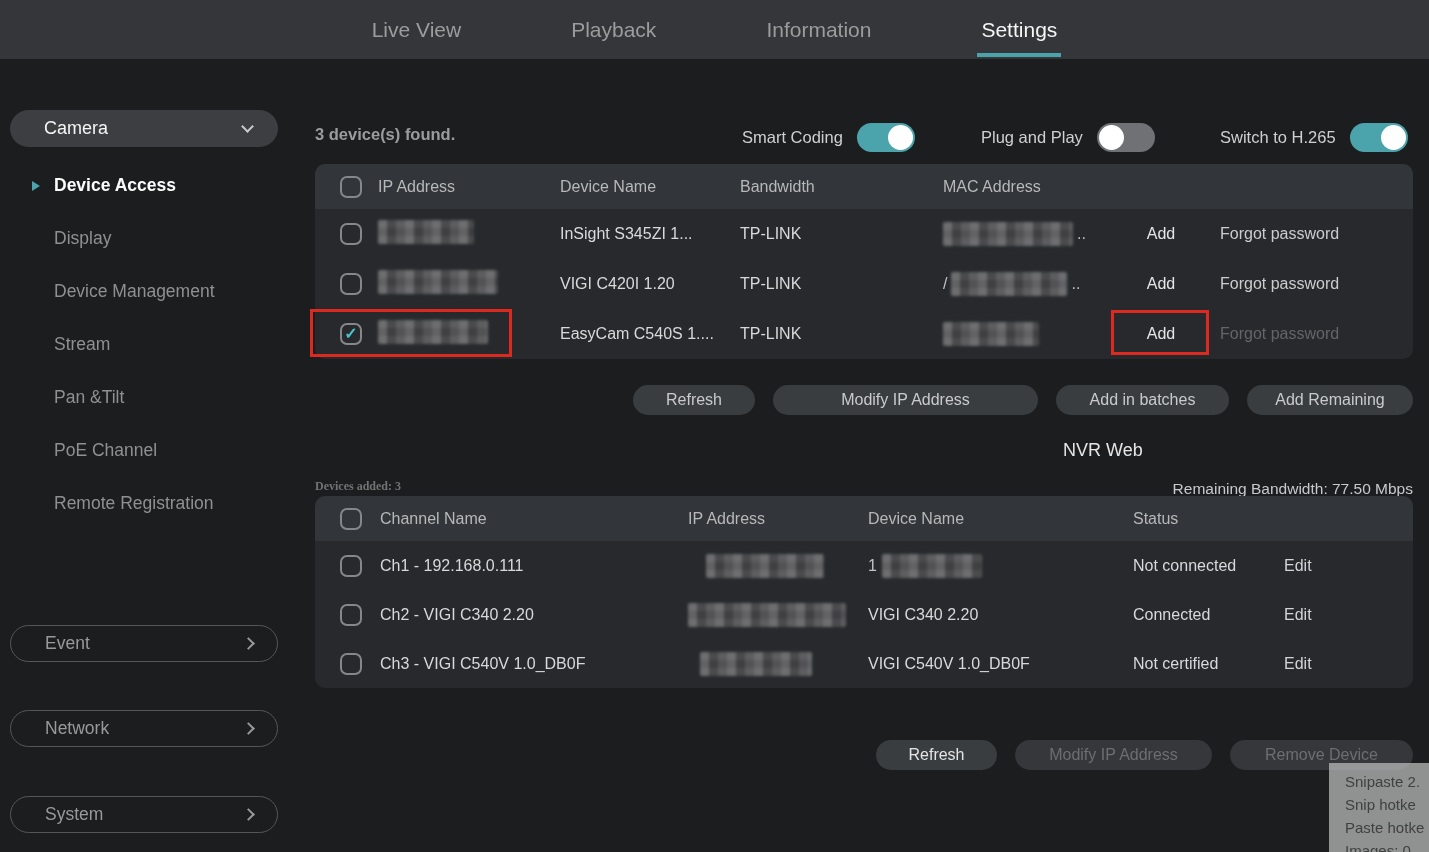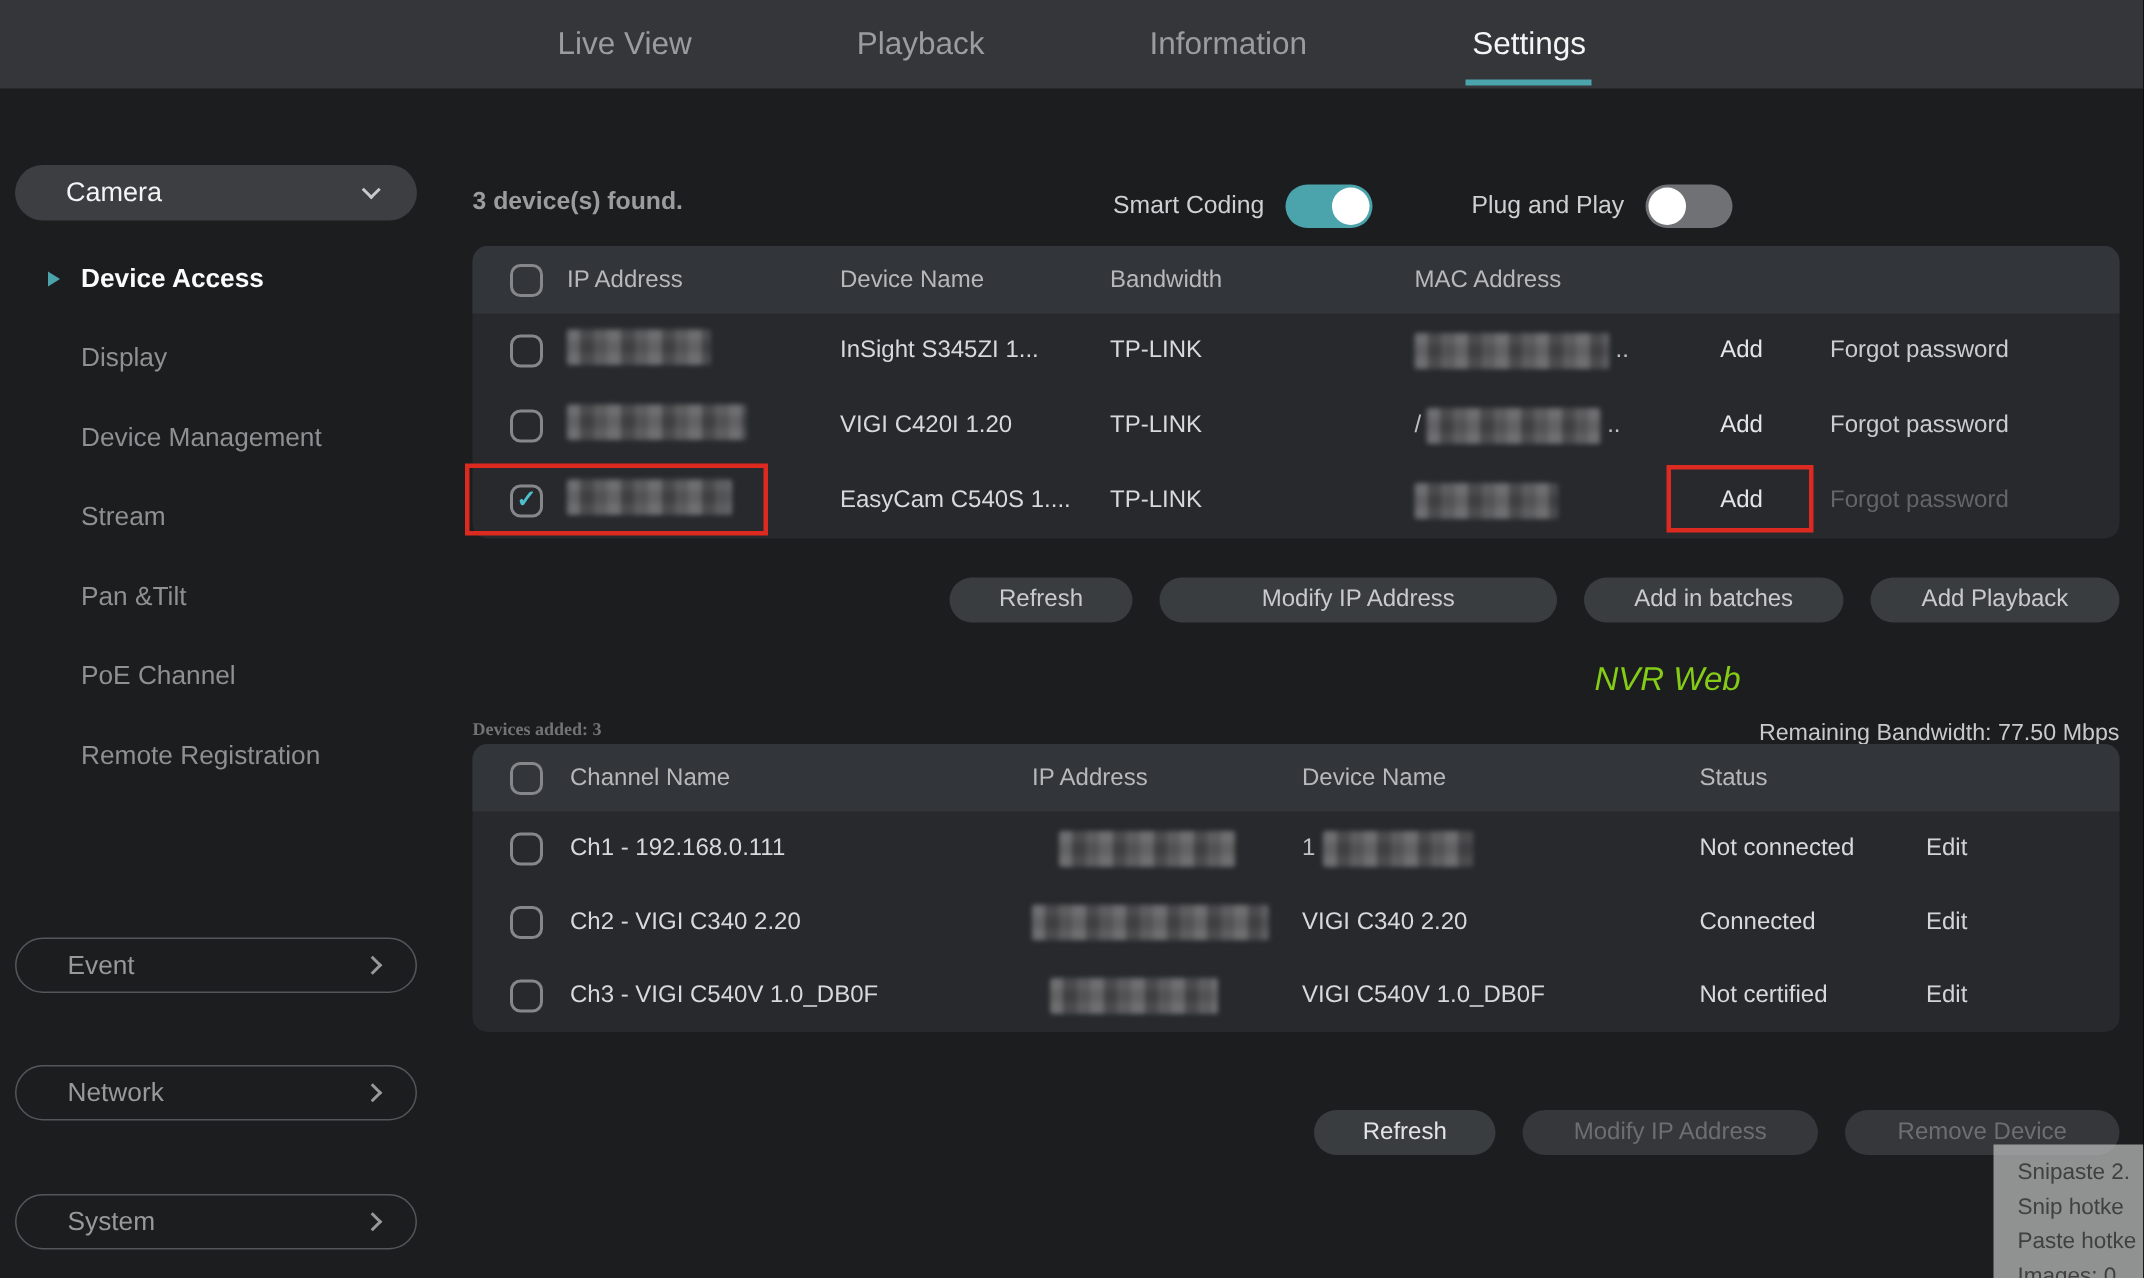--- a/index.html
+++ b/index.html
@@ -83,21 +83,21 @@
     font-size:16px;display:flex;align-items:center;justify-content:center;cursor:pointer;}
   .btnrow1 .btn:nth-child(1){width:122px;}
   .btnrow1 .btn:nth-child(2){width:265px;}
   .btnrow1 .btn:nth-child(3){width:173px;}
   .btnrow1 .btn:nth-child(4){width:166px;}
   .btnrow2 .btn:nth-child(1){width:121px;color:#e3e4e6;}
   .btnrow2 .btn:nth-child(2){width:197px;}
   .btnrow2 .btn:nth-child(3){width:183px;}
   .btn.disabled{color:#6c6e71;background:#35373a;cursor:default;}
 
-  .nvr-web{position:absolute;left:763px;top:381px;font-size:22px;color:#84cc16;font-style:italic;}
+  .nvr-web{position:absolute;left:763px;top:381px;font-size:18px;color:#e5e5e5;}
   .added-count{position:absolute;left:15px;top:420px;font-size:12px;font-weight:700;color:#737373;font-family:Liberation Serif, serif;}
   .bandwidth{position:absolute;right:16px;top:421px;font-size:15.5px;color:#c8c9cb;}
 
   
   .redrect{position:absolute;border:3px solid var(--red);z-index:5;pointer-events:none;}
   #red1{left:310px;top:309px;width:202px;height:48px;}
   #red2{left:1111px;top:310px;width:98px;height:45px;}
 
   
   .snip-overlay{position:absolute;left:1329px;top:763px;right:0;bottom:0;z-index:9;
@@ -164,20 +164,26 @@
 
     <div class="toggle-group" style="left:442px">
       <span class="tg-label">Smart Coding</span>
       <div class="toggle on">
           <div class="knob"></div>
         </div>
     </div>
     <div class="toggle-group" style="left:681px">
       <span class="tg-label">Plug and Play</span>
       <div class="toggle">
+          <div class="knob"></div>
+        </div>
+    </div>
+    <div class="toggle-group" style="left:920px">
+      <span class="tg-label">Switch to H.265</span>
+      <div class="toggle on">
           <div class="knob"></div>
         </div>
     </div>
 
     <section class="panel panel1">
       <div class="thead">
         <span class="cb c-cb"></span>
         <span class="cell c-ip hdr">IP Address</span>
         <span class="cell c-dev hdr">Device Name</span>
         <span class="cell c-proto hdr">Bandwidth</span>
@@ -220,21 +226,21 @@
           </span>
         <span class="cell c-add">Add</span>
         <span class="cell c-forgot disabled">Forgot password</span>
       </div>
     </section>
 
     <div class="btnrow btnrow1">
       <button class="btn">Refresh</button>
       <button class="btn">Modify IP Address</button>
       <button class="btn">Add in batches</button>
-      <button class="btn">Add Playback</button>
+      <button class="btn">Add Remaining</button>
     </div>
 
     <div class="nvr-web">NVR Web</div>
     <div class="added-count">Devices added: 3</div>
     <div class="bandwidth">Remaining Bandwidth: 77.50 Mbps</div>
 
     <section class="panel panel2">
       <div class="thead">
         <span class="cb c-cb"></span>
         <span class="cell c-ch hdr">Channel Name</span>

